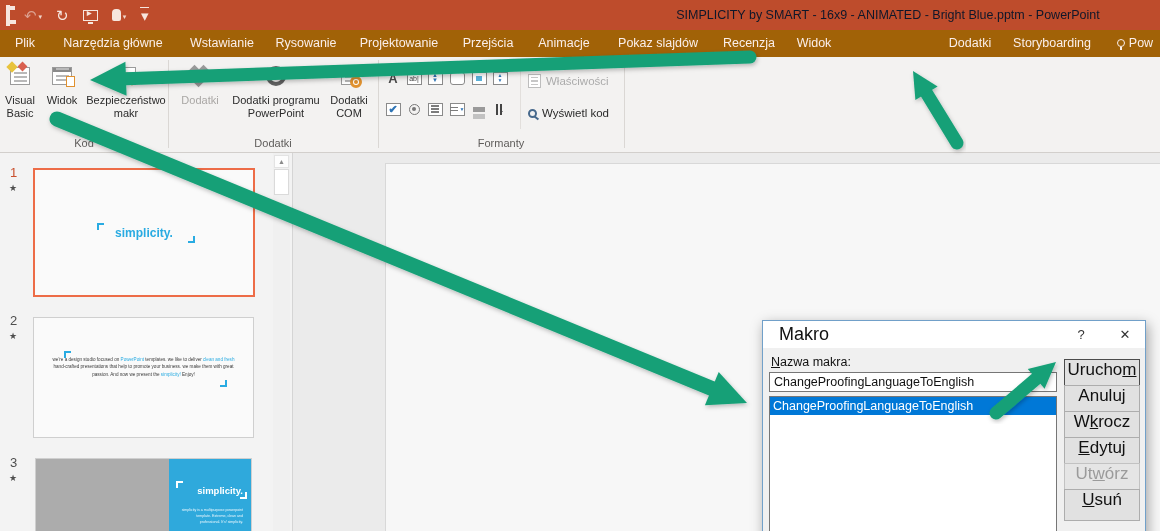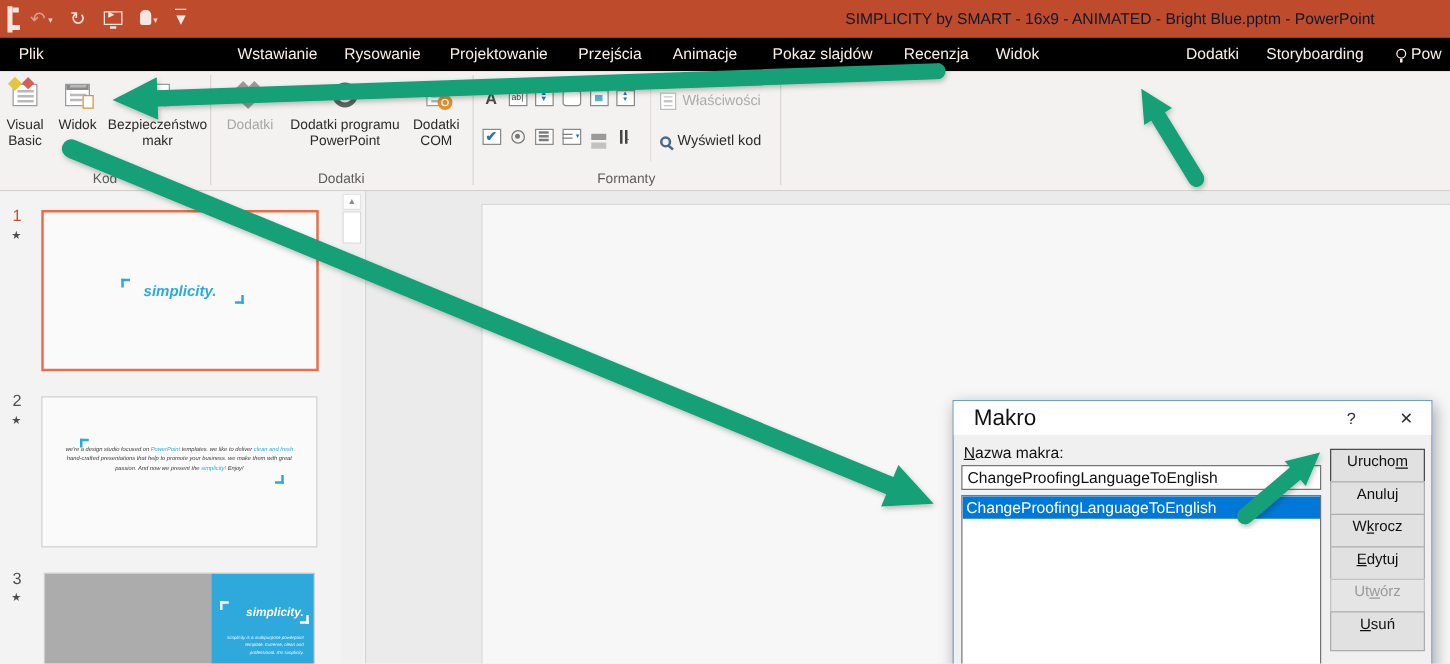--- a/index.html
+++ b/index.html
@@ -16,21 +16,21 @@
   .undo { color:#DCA08F; }
   .ddv { font-size:7px; margin-left:2px; color:#F0D6CB; vertical-align:2px; }
   .monitor { width:15px; height:11px; border:1.5px solid #F7E6DE; position:relative; display:inline-block; }
   .monitor::before { content:"▸"; position:absolute; left:3px; top:-3px; font-size:10px; color:#F7E6DE; }
   .monitor::after { content:""; position:absolute; left:4px; bottom:-4px; width:5px; height:2px; background:#F7E6DE; }
   .touchblob { width:9px; height:12px; border-radius:4px 4px 2px 2px; background:#F7E6DE; display:inline-block; }
   .qat-more { display:inline-flex; flex-direction:column; align-items:center; line-height:4px; font-size:8px; }
   .title-text { position:absolute; left:653px; top:0; width:470px; height:30px; line-height:30px; text-align:center; color:#0f172a; font-size:12.5px; white-space:nowrap; }
 
   
-  .tabrow { position:absolute; left:0; top:30px; width:1160px; height:27px; background:#000000; }
+  .tabrow { position:absolute; left:0; top:30px; width:1160px; height:27px; background:#a16207; }
   .tab { position:absolute; top:0; height:27px; line-height:27px; text-align:center; color:#FBEFEA; font-size:12.5px; cursor:default; white-space:nowrap; }
   .tab.active { background:#F3F2F1; color:#B7472A; }
   .bulb { display:inline-block; width:8px; height:8px; border:1.5px solid #FBEFEA; border-radius:50%; position:relative; margin-right:4px; }
   .bulb::after { content:""; position:absolute; left:2px; bottom:-4px; width:2px; height:3px; background:#FBEFEA; }
 
   
   .ribbon { position:absolute; left:0; top:57px; width:1160px; height:96px; background:#F3F2F1; border-bottom:1px solid #D2CFCC; }
   .gsep { position:absolute; top:3px; height:88px; width:1px; background:#DAD7D4; }
   .glabel { position:absolute; bottom:3px; text-align:center; font-size:11px; color:#5F5D5B; }
   .rbtn { position:absolute; top:3px; height:88px; text-align:center; font-size:11px; color:#2b2b2b; cursor:default; }
@@ -65,21 +65,21 @@
   .maglass { width:9px; height:9px; border:2px solid #47698C; border-radius:50%; position:relative; }
   .maglass::after { content:""; position:absolute; right:-4px; bottom:-3px; width:5px; height:2px; background:#47698C; transform:rotate(40deg); }
   .proplist { width:13px; height:14px; border:1px solid #bdbdbd; background:#fff; display:flex; flex-direction:column; gap:2px; padding:2px; }
   .proplist i { height:1.5px; background:#c6c6c6; }
 
   
   .panel { position:absolute; left:0; top:153px; width:293px; height:378px; background:#F3F3F3; border-right:1px solid #D5D5D5; }
   .snum { position:absolute; left:10px; font-size:13px; color:#4e4e4e; }
   .snum.sel { color:#C9502E; }
   .sstar { position:absolute; left:9px; font-size:9px; color:#4e4e4e; }
-  .thumb { position:absolute; background:#FAFAFA; border:1px solid #CFCFCF; cursor:pointer;font-style:italic; }
+  .thumb { position:absolute; background:#FAFAFA; border:1px solid #CFCFCF; cursor:pointer; }
   .thumb.selected { border:2px solid #ED6C47; }
   .brk { position:absolute; width:7px; height:7px; }
   .brk.tl { border-left:2px solid #29ABE2; border-top:2px solid #29ABE2; }
   .brk.br { border-right:2px solid #29ABE2; border-bottom:2px solid #29ABE2; }
   .brk.w.tl { border-color:#fff; }
   .brk.w.br { border-color:#fff; }
   .s1txt { position:absolute; left:0; right:0; top:56px; text-align:center; color:#29ABE2; font-size:12px; font-weight:bold; }
   .s2txt { position:absolute; left:18px; right:18px; top:38px; font-size:4.6px; line-height:1.6; color:#3a3a3a; text-align:center; }
   .s2txt .blue { color:#29ABE2; }
   .s3gray { position:absolute; left:0; top:0; width:62%; height:100%; background:#ACACAC; }
@@ -99,21 +99,21 @@
   .dlg-title { position:absolute; left:0; top:0; width:100%; height:27px; background:#FFFFFF; }
   .dlg-title .cap { position:absolute; left:16px; top:0; line-height:27px; font-size:18px; color:#111; }
   .dlg-help { position:absolute; left:305px; top:0; width:26px; height:27px; text-align:center; line-height:27px; font-size:13px; color:#333; cursor:pointer; }
   .dlg-close { position:absolute; left:345px; top:0; width:34px; height:27px; text-align:center; line-height:27px; font-size:13px; color:#333; cursor:pointer; }
   .dlg-label { position:absolute; left:8px; top:34px; font-size:12.5px; color:#111; }
   .u { text-decoration:underline; }
   .dlg-input { position:absolute; left:6px; top:51px; width:288px; height:20px; background:#fff; border:1px solid #767676; font-size:12.5px; color:#111; line-height:18px; padding-left:4px; }
   .dlg-list { position:absolute; left:6px; top:75px; width:288px; height:150px; background:#fff; border:1px solid #767676; overflow:hidden; }
   .dlg-list .row { height:18px; line-height:18px; font-size:12.5px; padding-left:3px; }
   .dlg-list .row.sel { background:#0078D7; color:#fff; }
-  .dbtn { position:absolute; left:301px; width:76px; height:32px; background:#E1E1E1; border:1px solid #ADADAD; text-align:center; line-height:19px; font-size:12px; color:#111; cursor:pointer; }
+  .dbtn { position:absolute; left:301px; width:76px; height:32px; background:#E1E1E1; border:1px solid #ADADAD; text-align:center; line-height:19px; font-size:17px; color:#111; cursor:pointer; }
   .dbtn.focus { border:1px solid #4B4B4B; }
   .dbtn.disabled { color:#9B9B9B; background:#E5E5E5; border-color:#C2C2C2; cursor:default; }
 
   
   .annot { position:absolute; left:0; top:0; width:1160px; height:531px; z-index:50; pointer-events:none; }
 </style>
 </head>
 <body>
 
 <div class="screen">
@@ -128,20 +128,21 @@
       <span class="qicon qat-more">
           <span style="width:9px;height:1.5px;background:#F7E6DE;"></span>
           <span>▾</span>
         </span>
     </div>
     <div class="title-text">SIMPLICITY by SMART - 16x9 - ANIMATED - Bright Blue.pptm  -  PowerPoint</div>
   </div>
 
   <div class="tabrow">
     <div class="tab" style="left:4px;width:42px">Plik</div>
+    <div class="tab" style="left:58px;width:110px">Narzędzia główne</div>
     <div class="tab" style="left:180px;width:84px">Wstawianie</div>
     <div class="tab" style="left:266px;width:80px">Rysowanie</div>
     <div class="tab" style="left:350px;width:98px">Projektowanie</div>
     <div class="tab" style="left:454px;width:68px">Przejścia</div>
     <div class="tab" style="left:528px;width:72px">Animacje</div>
     <div class="tab" style="left:608px;width:100px">Pokaz slajdów</div>
     <div class="tab" style="left:714px;width:70px">Recenzja</div>
     <div class="tab" style="left:788px;width:52px">Widok</div>
     <div class="tab" style="left:941px;width:58px">Dodatki</div>
     <div class="tab" style="left:1004px;width:96px">Storyboarding</div>

